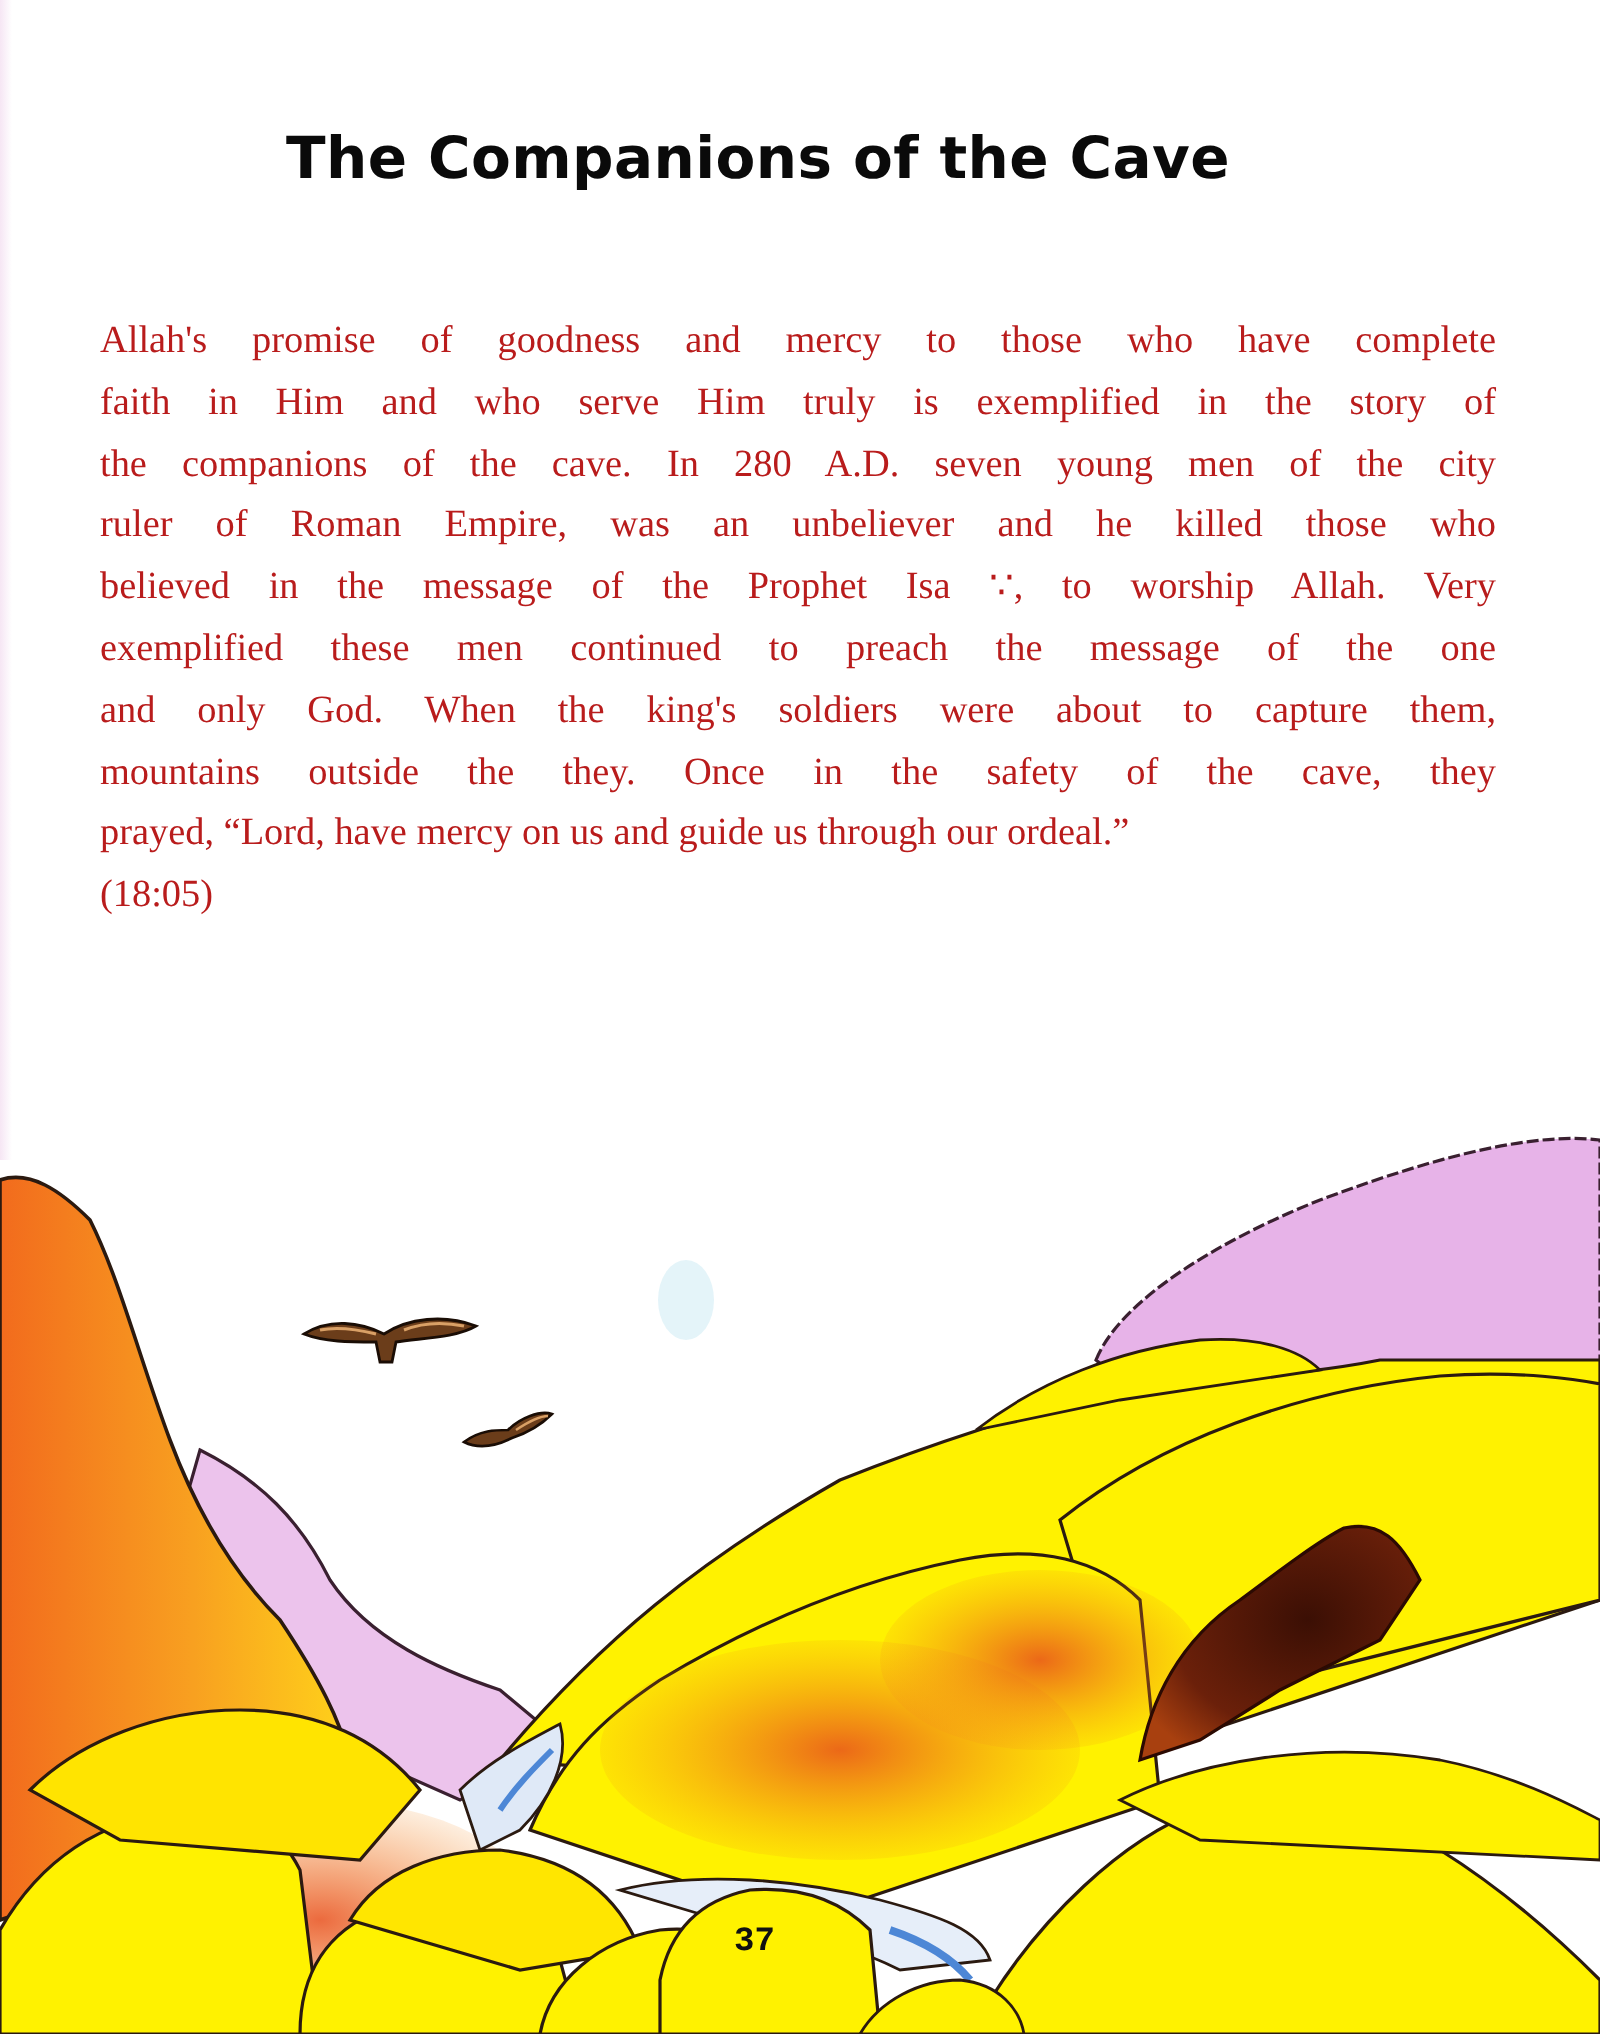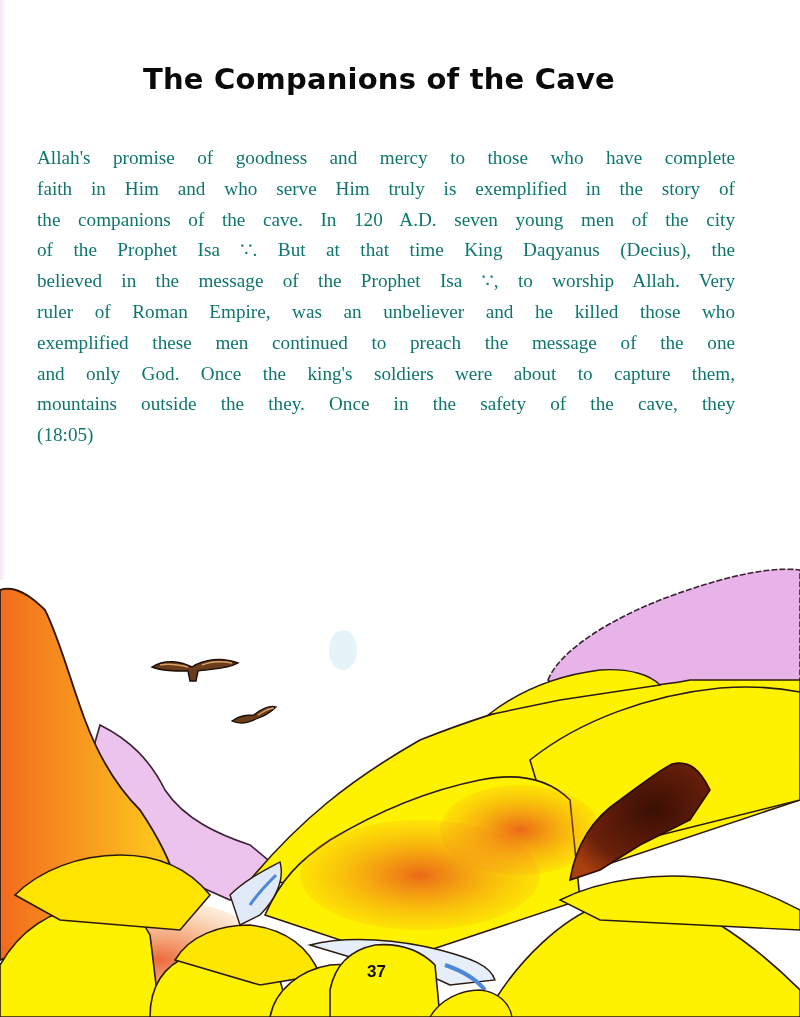--- a/index.html
+++ b/index.html
@@ -41,22 +41,22 @@
       margin: 0;
     }
     .body-text {
       position: absolute;
       left: 36px;
       top: 142px;
       width: 698px;
       font-family: "Liberation Serif", serif;
       font-size: 19.2px;
       line-height: 30.8px;
-      color: #0f766e;
-      margin: 1px;
+      color: #b91c1c;
+      margin: 14px;
     }
     .body-text .line {
       display: block;
       white-space: nowrap;
       text-align: justify;
       text-align-last: justify;
     }
     .body-text .line.last {
       text-align-last: left;
     }
@@ -67,44 +67,44 @@
       width: 800px;
       height: 457px;
     }
     .bird {
       position: absolute;
     }
     .page-number {
       position: absolute;
       left: 367px;
       top: 962px;
-      font-family: Liberation Sans, sans-serif;
+      font-family: Liberation Mono, monospace;
       font-weight: bold;
       font-size: 17px;
       color: #111111;
     }
   </style>
 </head>
 <body>
 
 <div class="page">
   <div class="left-edge"></div>
 
   <h1 class="page-title">The Companions of the Cave</h1>
 
   <div class="body-text">
     <span class="line">Allah's promise of goodness and mercy to those who have complete</span>
     <span class="line">faith in Him and who serve Him truly is exemplified in the story of</span>
-    <span class="line">the companions of the cave. In 120 A.D. seven young men of the city</span>
-    <span class="line">of the Prophet Isa ∵. But at that time King Daqyanus (Decius), the</span>
+    <span class="line">the companions of the cave. In 280 A.D. seven young men of the city</span>
+    <span class="line">ruler of Roman Empire, was an unbeliever and he killed those who</span>
     <span class="line">believed in the message of the Prophet Isa ∵, to worship Allah. Very</span>
-    <span class="line">ruler of Roman Empire, was an unbeliever and he killed those who</span>
     <span class="line">exemplified these men continued to preach the message of the one</span>
-    <span class="line">and only God. Once the king's soldiers were about to capture them,</span>
+    <span class="line">and only God. When the king's soldiers were about to capture them,</span>
     <span class="line">mountains outside the they. Once in the safety of the cave, they</span>
+    <span class="line last">prayed, “Lord, have mercy on us and guide us through our ordeal.”</span>
     <span class="line last">(18:05)</span>
   </div>
 
   <svg class="illustration" viewBox="0 560 800 457" width="800" height="457" xmlns="http://www.w3.org/2000/svg">
     <defs>
       <linearGradient id="cliffGrad" x1="0" y1="0" x2="1" y2="0">
         <stop offset="0" stop-color="#f26b1d"></stop>
         <stop offset="0.55" stop-color="#f8a020"></stop>
         <stop offset="1" stop-color="#ffd21a"></stop>
       </linearGradient>

